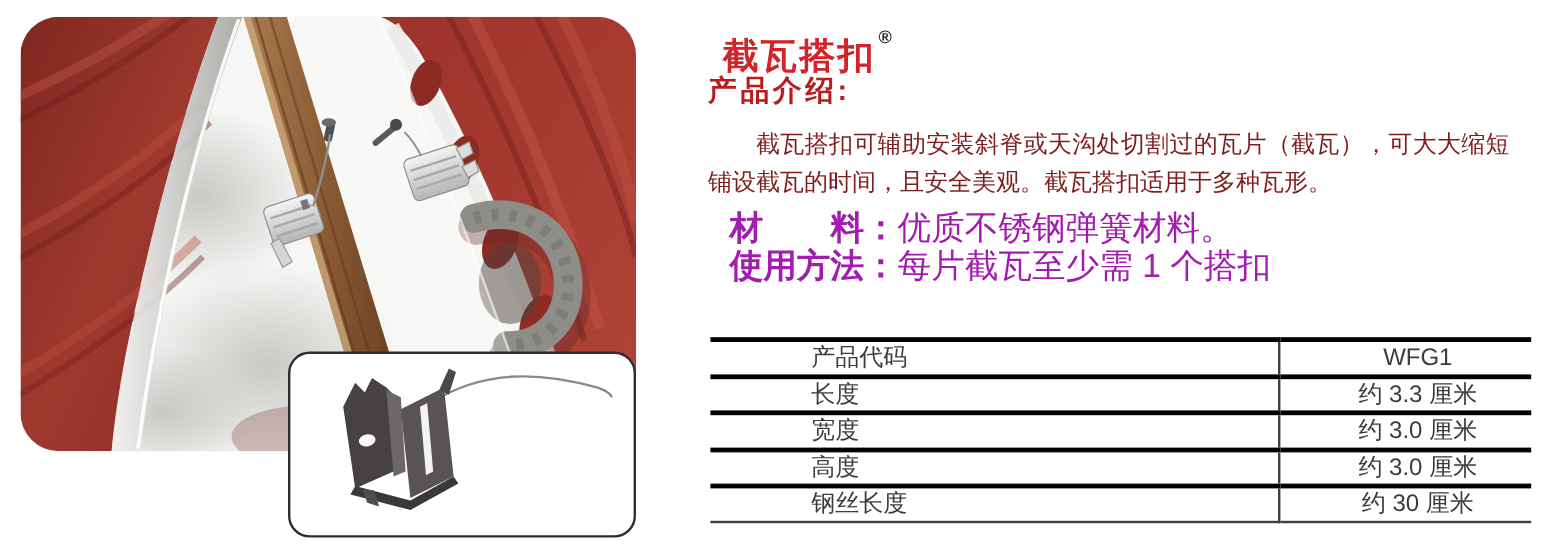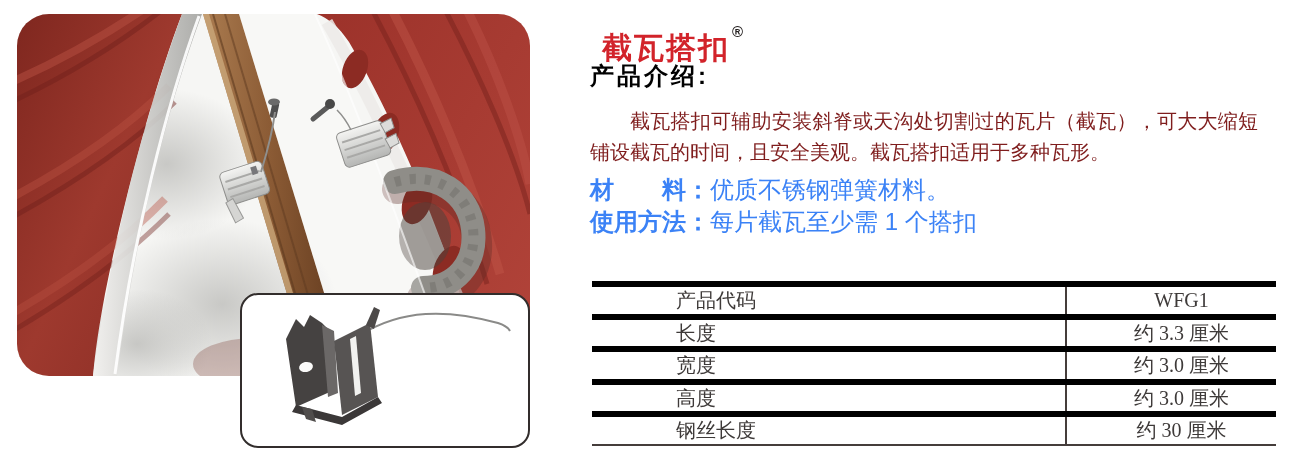--- a/index.html
+++ b/index.html
@@ -25,43 +25,43 @@
     position:absolute;left:590px;top:12px;margin:12px;
     font-size:30px;font-weight:bold;letter-spacing:2px;color:#d2232a;
     line-height:36px;
   }
   .title sup{
     font-size:15px;font-weight:bold;color:#231f1f;letter-spacing:0;
     position:relative;top:-10px;left:2px;
   }
   .section-heading{
     position:absolute;left:590px;top:60px;margin:0;
-    font-size:24px;font-weight:bold;letter-spacing:3px;color:#000000;
+    font-size:24px;font-weight:bold;letter-spacing:3px;color:#b91c1c;
     line-height:32px;
   }
   .description{
     position:absolute;left:590px;top:106px;width:668px;margin:0;
     font-size:20px;line-height:31px;text-indent:2em;color:#7f1d1d;
     text-align:justify;
   }
   .spec-line{
-    position:absolute;left:590px;margin:0;font-size:24px;line-height:30px;
-    color:#3b82f6;white-space:nowrap;
+    position:absolute;left:608px;margin:0;font-size:28px;line-height:30px;
+    color:#a21caf;white-space:nowrap;
   }
   .spec-line .lbl{font-weight:bold;}
   .material-line{top:175px;}
   .usage-line{top:207px;}
   
   .spec-table{
     position:absolute;left:592px;top:281px;width:684px;
     border-collapse:collapse;font-size:20px;color:#3e3a39;
     table-layout:fixed;
   }
   .spec-table td{height:26.5px;padding:0;line-height:26px;}
-  .spec-table tr td{border-top:6px solid #000000;font-family:Liberation Serif, serif;}
+  .spec-table tr td{border-top:4px solid #000000;}
   .spec-table tr:last-child td{border-bottom:2px solid #453d3b;}
   .spec-table td.c1{width:389px;padding-left:84px;border-right:2px solid #453d3b;text-align:left;}
   .spec-table td.c2{text-align:center;padding-left:20px;}
 </style>
 </head>
 <body>
 
 <div class="photo">
   <svg viewBox="0 0 513 362" xmlns="http://www.w3.org/2000/svg">
     <defs>

